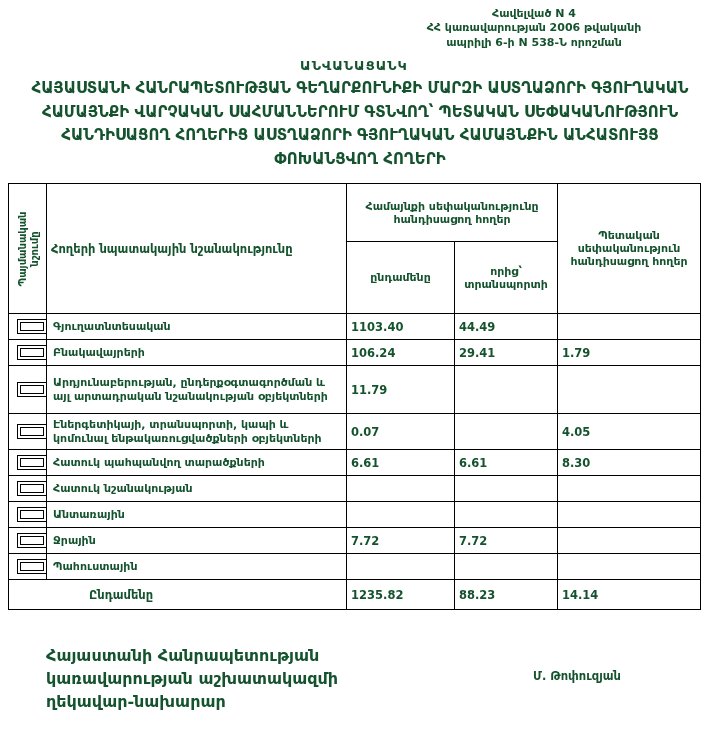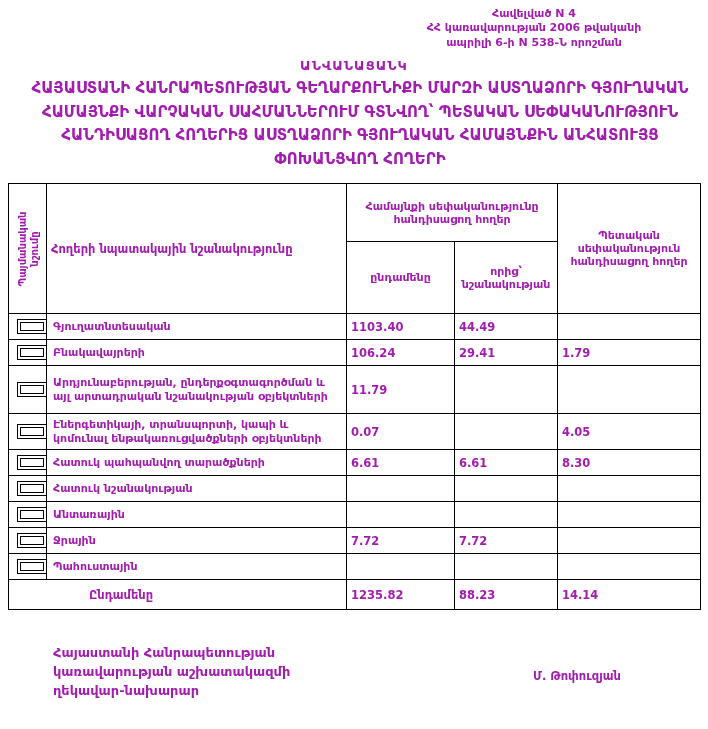--- a/index.html
+++ b/index.html
@@ -2,21 +2,21 @@
 <html><head>
 <meta charset="utf-8">
 <style>
   * { box-sizing: border-box; }
   html, body { margin:0; padding:0; background:#fff; }
   .page {
     position: relative;
     width: 708px;
     height: 729px;
     background: #fff;
-    color: #a21caf;
+    color: #14532d;
     font-family: "DejaVu Sans", sans-serif;
     overflow: hidden;
   }
 
   
   .annex {
     position: absolute;
     top: 7px;
     right: 6px;
     width: 336px;
@@ -109,24 +109,24 @@
   td.total-label {
     font-weight: bold;
     text-align: left;
     padding-left: 80px;
     font-size: 11.5px;
   }
 
   
   .footer-left {
     position: absolute;
-    left: 53px;
+    left: 46px;
     top: 644px;
     font-weight: bold;
-    font-size: 13px;
+    font-size: 16px;
     line-height: 1.45;
   }
   .footer-sign {
     position: absolute;
     left: 533px;
     top: 669px;
     font-weight: bold;
     font-size: 11.5px;
   }
 </style>
@@ -156,21 +156,21 @@
       <tr class="hdr-top">
         <th class="th-mark" rowspan="2">
           <div class="v-text">Պայմանական նշումը</div>
         </th>
         <th class="th-purpose" rowspan="2">Հողերի նպատակային նշանակությունը</th>
         <th colspan="2">Համայնքի սեփականությունը հանդիսացող հողեր</th>
         <th rowspan="2">Պետական սեփականություն հանդիսացող հողեր</th>
       </tr>
       <tr class="hdr-sub">
         <th>ընդամենը</th>
-        <th>որից՝ նշանակության</th>
+        <th>որից՝ տրանսպորտի</th>
       </tr>
     </thead>
     <tbody>
       <tr>
         <td class="c-mark">
             <div class="swatch">
               <div class="swatch-in"></div>
             </div>
           </td>
         <td class="c-purpose">Գյուղատնտեսական</td>

